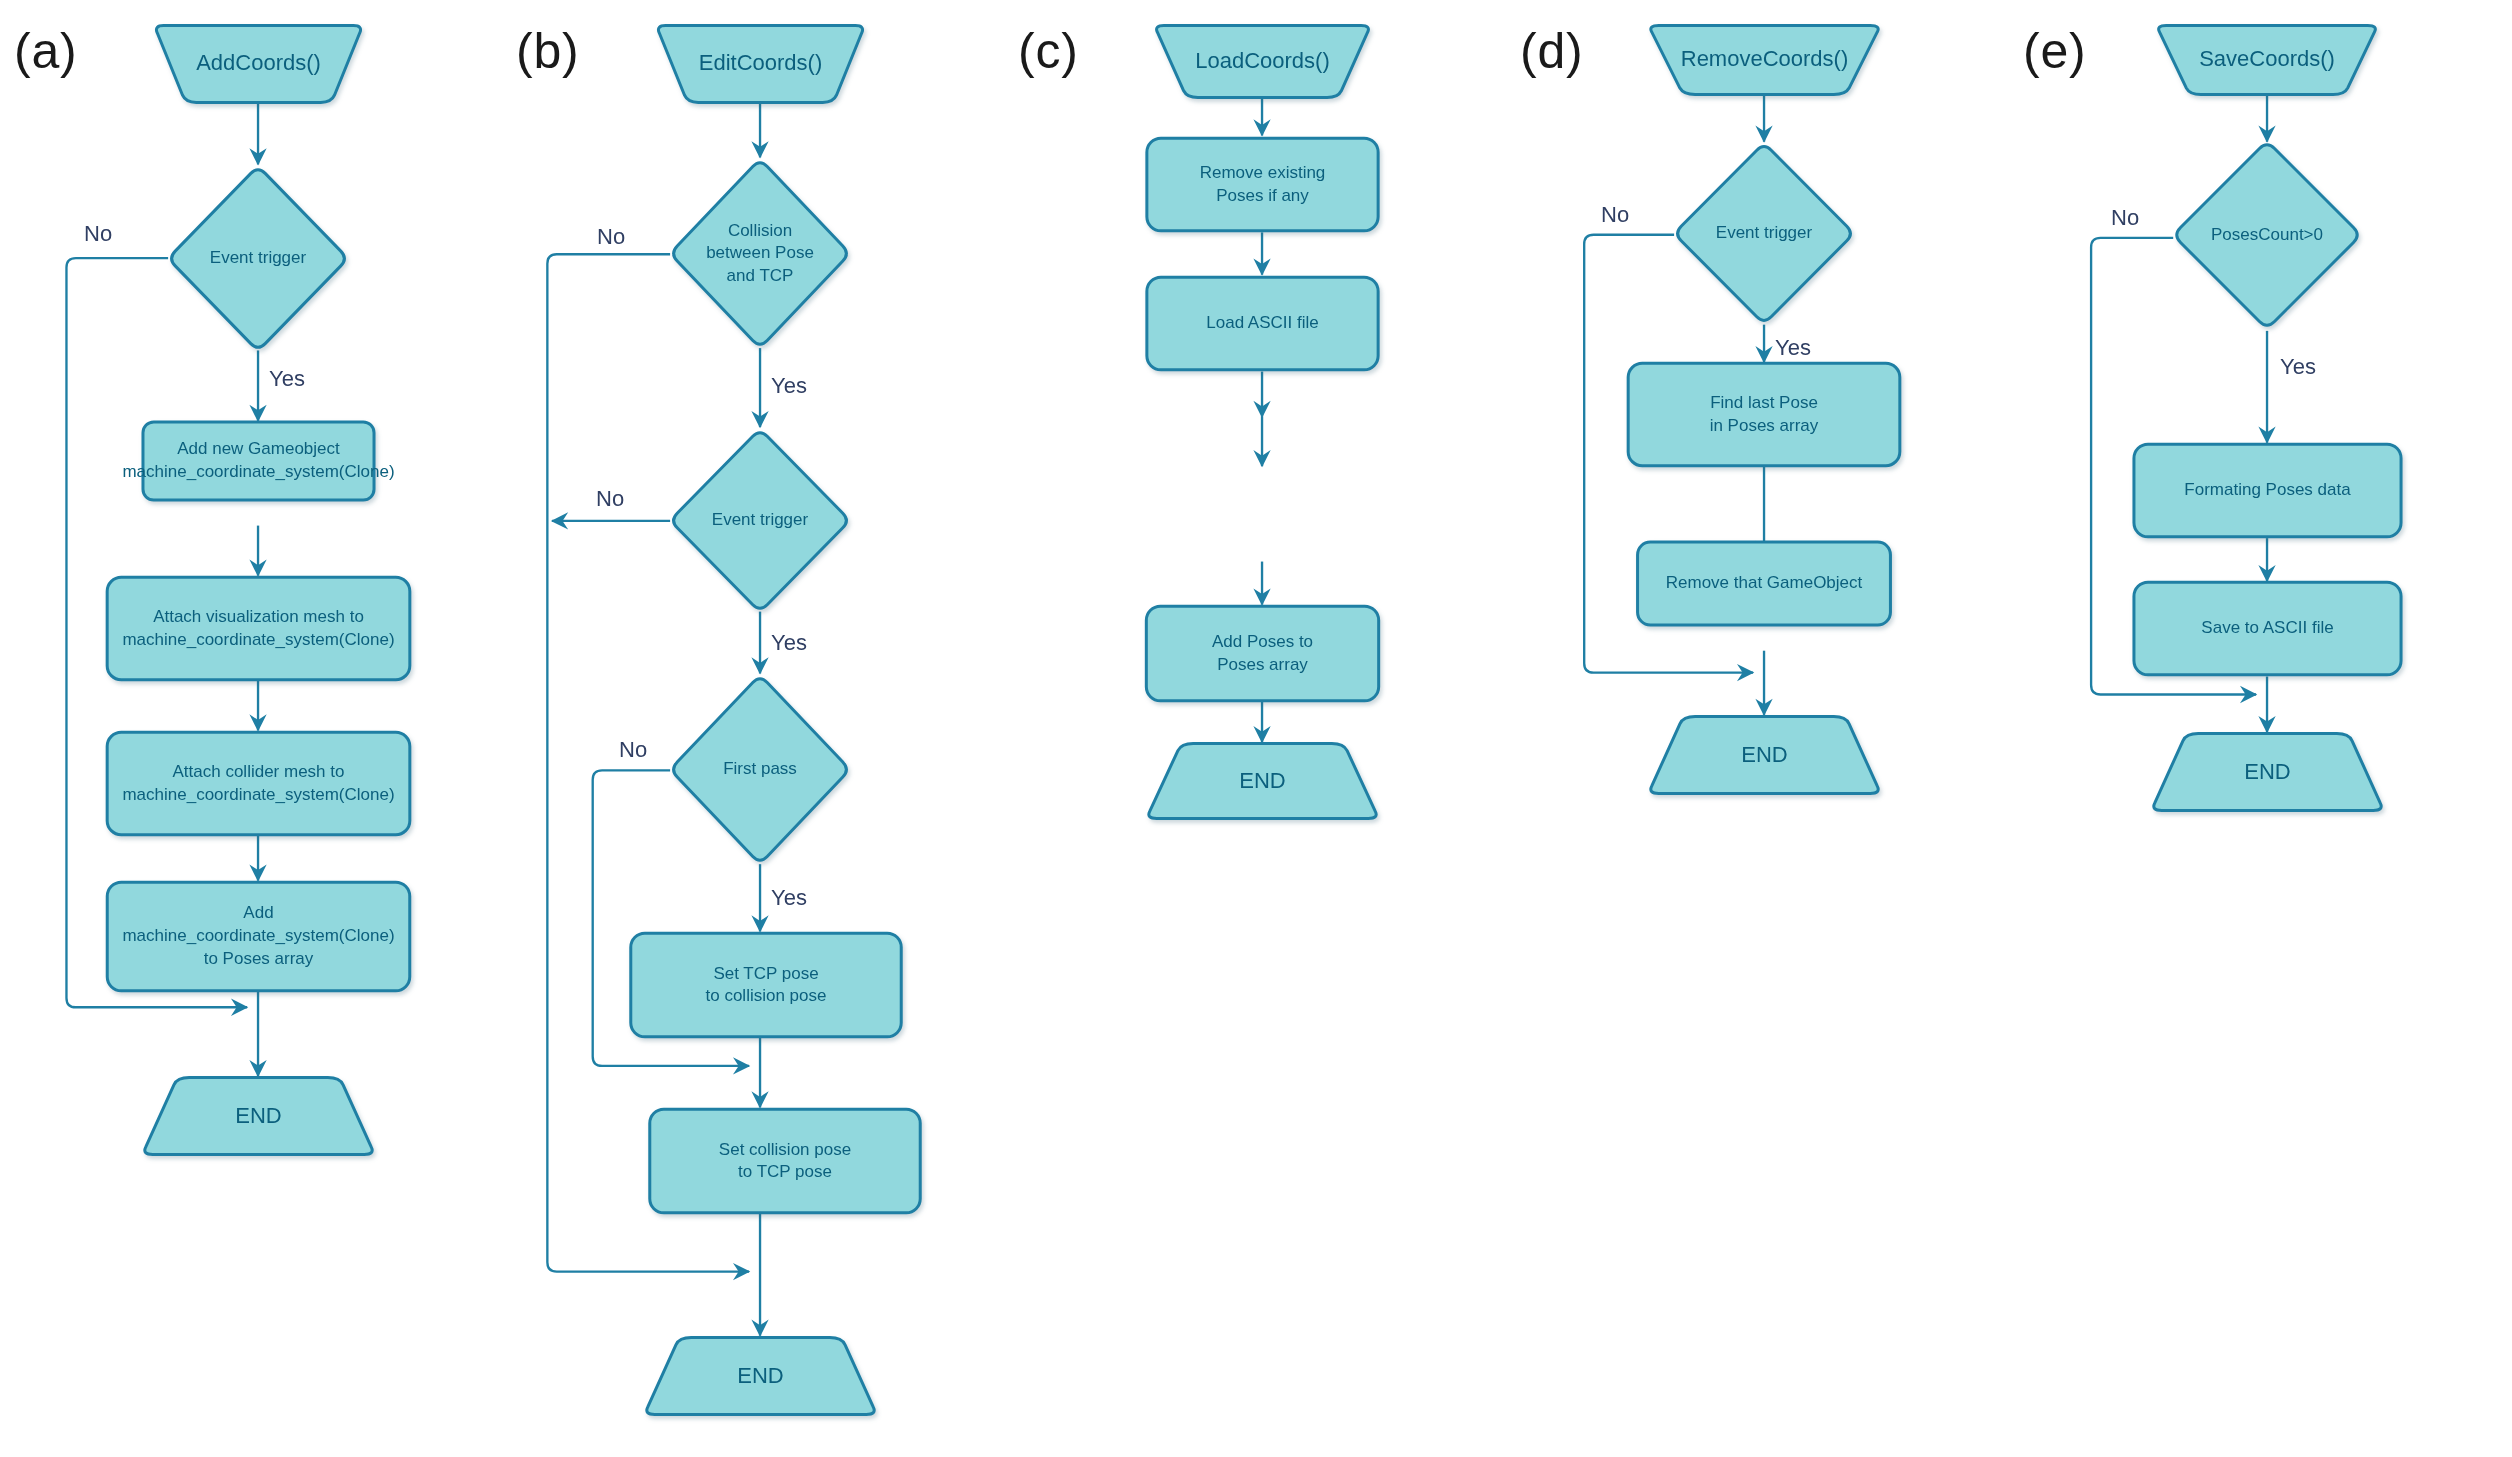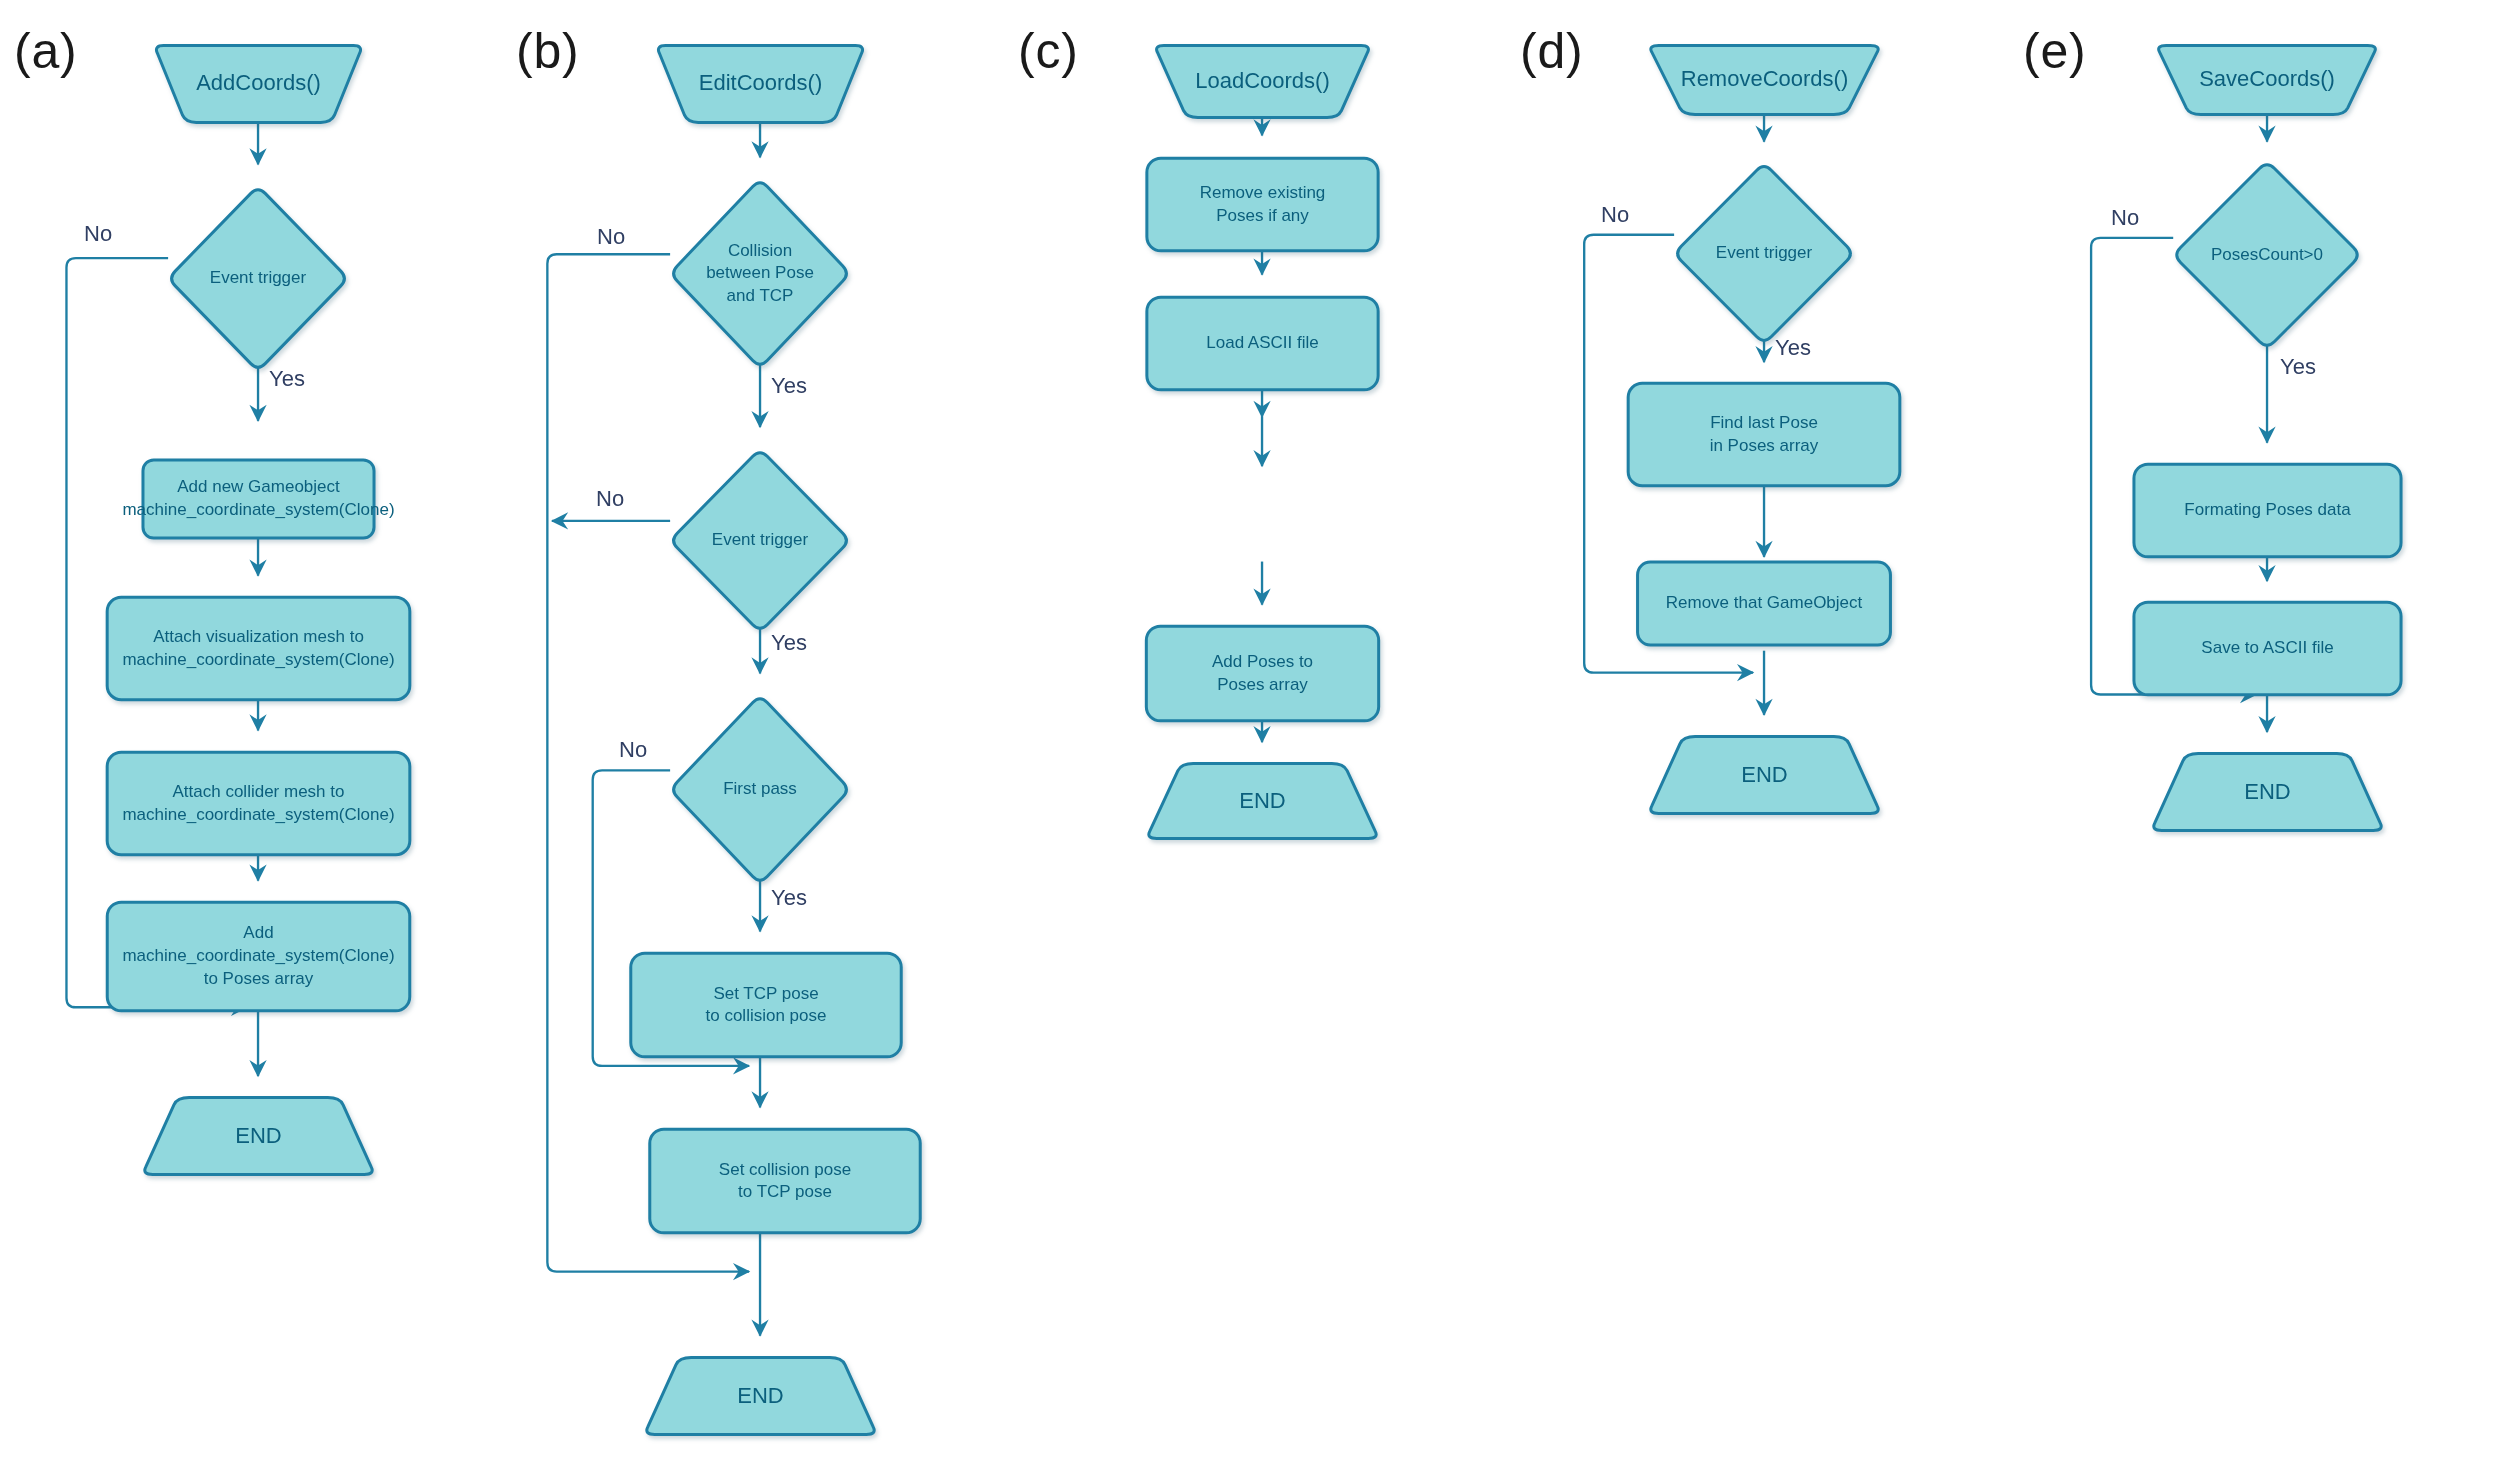--- a/index.html
+++ b/index.html
@@ -6,21 +6,21 @@
   body{
     width:2512px;height:1457px;position:relative;background:#ffffff;
     font-family:"Liberation Sans", sans-serif;overflow:hidden;
   }
   .col{position:absolute;top:0;width:502px;height:1457px;}
   .fig-label{
     position:absolute;font-size:50px;color:#1a1a1a;letter-spacing:0.8px;
   }
   .wires{position:absolute;left:0;top:0;width:502px;height:1457px;}
   .wires path{fill:none;stroke:#1f7fa4;stroke-width:3;}
-  .node{position:absolute;margin-top:20px;}
+  .node{position:absolute;}
   .node .shape{
     position:absolute;left:0;top:0;width:100%;height:100%;overflow:visible;
     filter:drop-shadow(2.3px 3.1px 2.3px rgba(50,95,115,0.25));
   }
   .node .shape path,.node .shape rect{
     fill:#91d8dd;stroke:#1f7fa4;stroke-width:3;vector-effect:non-scaling-stroke;
   }
   .node .txt{
     position:absolute;left:0;top:0;right:0;bottom:0;
     display:flex;align-items:center;justify-content:center;
@@ -65,21 +65,21 @@
   <div class="node" style="left:168px;top:166px;width:180px;height:185px">
     <svg class="shape" viewBox="0 0 200 200" preserveAspectRatio="none">
         <path d="M92,8 Q100,0 108,8 L192,92 Q200,100 192,108 L108,192 Q100,200 92,192 L8,108 Q0,100 8,92 Z"></path>
       </svg>
     <div class="txt">Event trigger</div>
   </div>
 
   <div class="edge-label" style="left:84px;top:221px">No</div>
   <div class="edge-label" style="left:269px;top:366px">Yes</div>
 
-  <div class="node" style="left:106px;top:439px;width:305px;height:80px">
+  <div class="node" style="left:106px;top:421px;width:305px;height:80px">
     <svg class="shape" viewBox="0 0 390 134">
         <rect x="1.5" y="1.5" width="387" height="131" rx="18"></rect>
       </svg>
     <div class="txt sm">Add new Gameobject
 machine_coordinate_system(Clone)</div>
   </div>
 
   <div class="node" style="left:106px;top:576px;width:305px;height:105px">
     <svg class="shape" viewBox="0 0 390 134">
         <rect x="1.5" y="1.5" width="387" height="131" rx="18"></rect>

